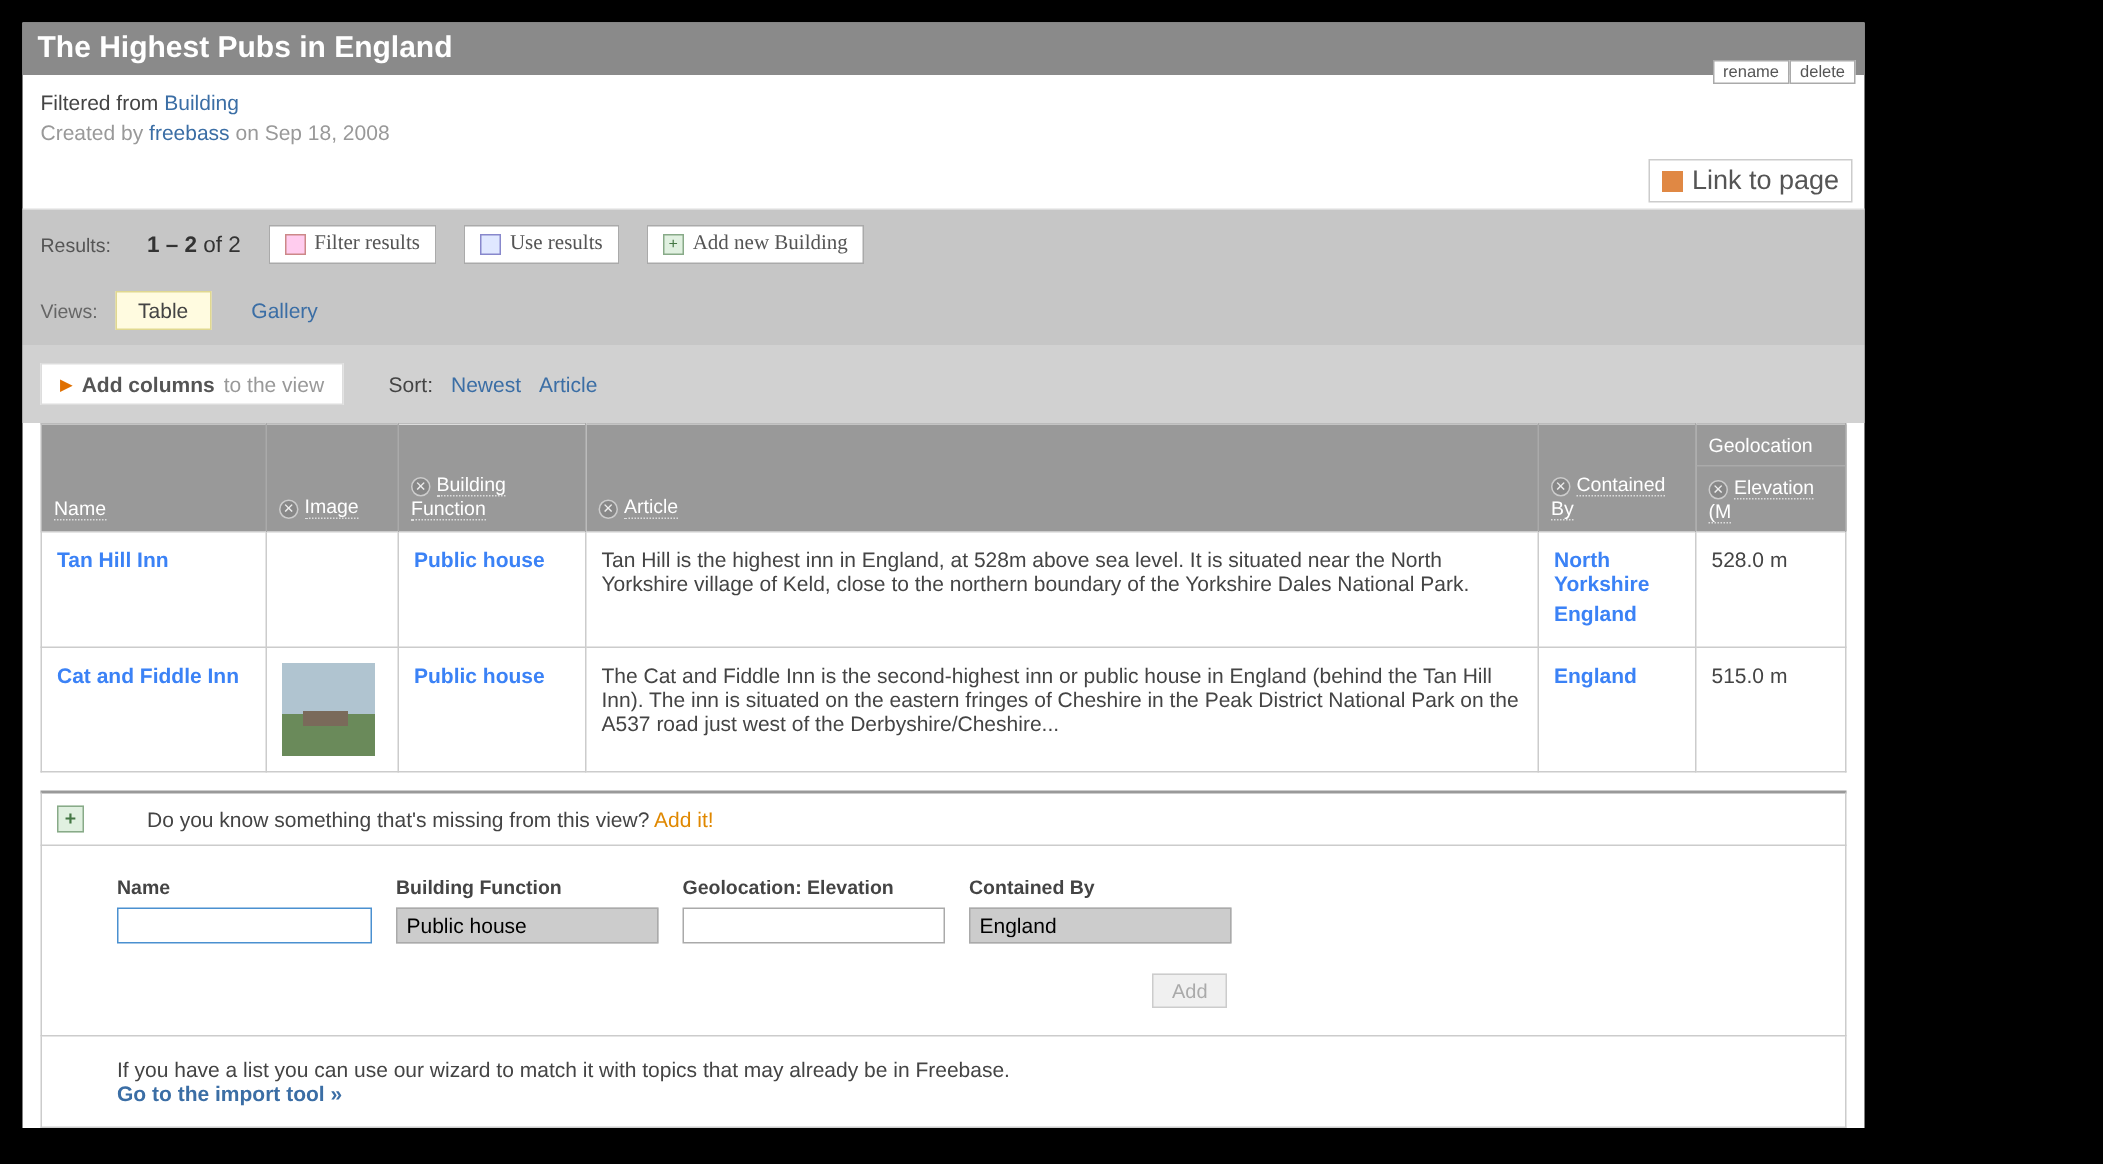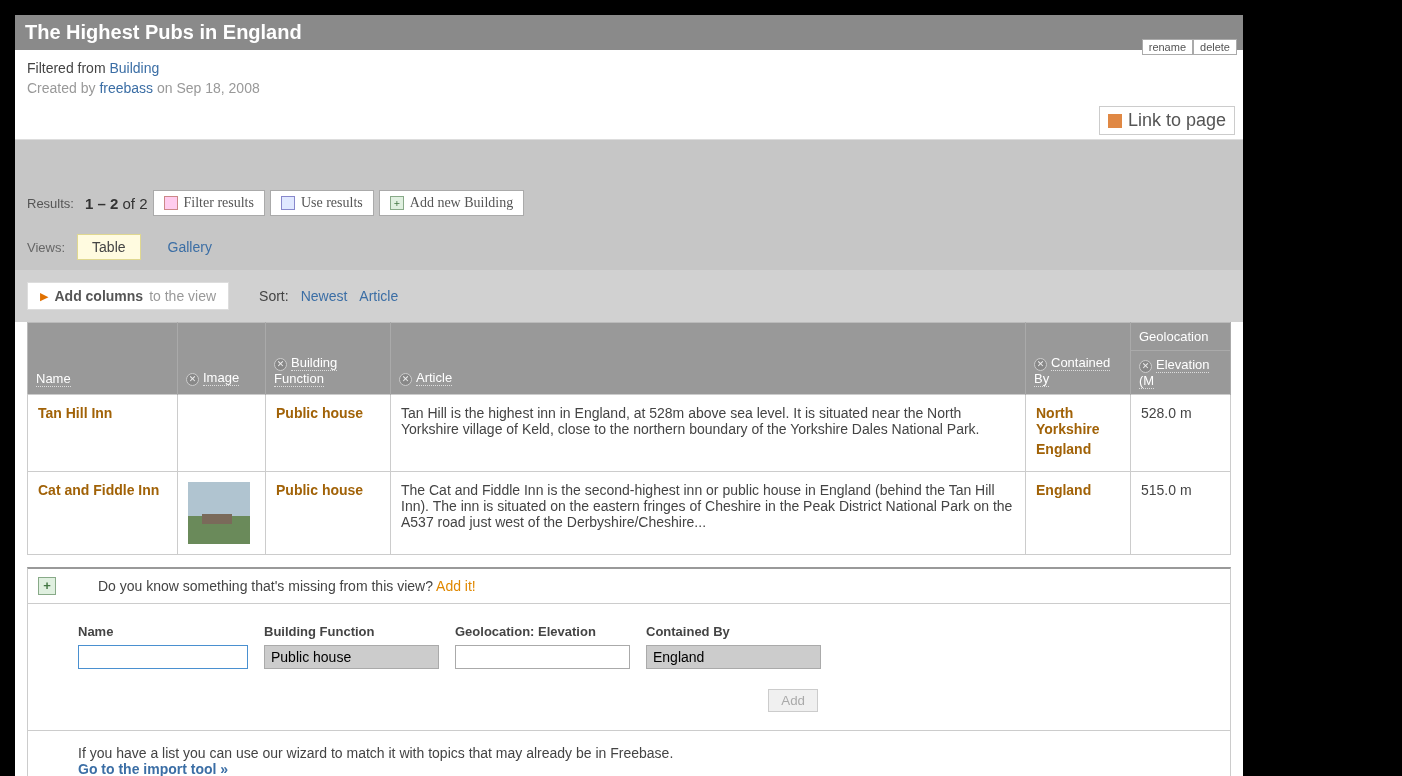--- a/index.html
+++ b/index.html
@@ -10,21 +10,21 @@
 .title-actions { position: absolute; right: 6px; top: 24px; }
 .title-actions button { background: #fff; border: 1px solid #aaa; font-size: 11px; padding: 1px 6px; color: #555; cursor: pointer; font-family: inherit; }
 .meta { padding: 10px 12px 6px; }
 .meta .filtered { font-size: 14px; }
 .meta a { color: #3b6ea5; text-decoration: none; }
 .meta .created { color: #999; margin-top: 4px; font-size: 14px; }
 .link-row { text-align: right; padding: 4px 8px; border-bottom: 1px solid #ddd; }
 .link-btn { display: inline-flex; align-items: center; gap: 6px; border: 1px solid #ccc; background: #fff; padding: 3px 8px; cursor: pointer; font-family: inherit; font-size: 18px; color: #555; }
 .link-btn .sq { width: 14px; height: 14px; background: #e08844; display: inline-block; }
 .toolbar { background: #c6c6c6; padding: 10px 12px 0; }
-.tool-row1 { display: flex; align-items: center; gap: 5px; padding-bottom: 10px; margin-top: 40px; }
+.tool-row1 { display: flex; align-items: center; gap: 18px; padding-bottom: 10px; }
 .results-label { color: #555; font-size: 13px; }
 .results-count { font-weight: bold; color: #333; margin-left: 6px; font-size: 15px; }
 .results-count .of { font-weight: normal; }
 .tool-btn { display: inline-flex; align-items: center; gap: 6px; background: #fff; border: 1px solid #aaa; padding: 4px 10px; font-size: 14px; color: #555; cursor: pointer; font-family: Liberation Serif, serif; }
 .tool-btn .ico { width: 14px; height: 14px; display: inline-flex; align-items: center; justify-content: center; font-size: 11px; }
 .ico.search { border: 1px solid #c88; background: #fce; }
 .ico.grid { border: 1px solid #88c; background: #e0e8ff; }
 .ico.plus { border: 1px solid #8a8; background: #e0f0e0; color: #474; font-weight: bold; }
 .views-row { display: flex; align-items: center; gap: 12px; padding: 8px 0 10px; }
 .views-label { color: #666; }
@@ -40,21 +40,21 @@
 .sort-group a { color: #3b6ea5; text-decoration: none; cursor: pointer; }
 .table-wrap { padding: 0 12px 12px; }
 table.data { width: 100%; border-collapse: collapse; border: 1px solid #bbb; }
 table.data thead th { background: #999; color: #fff; font-weight: normal; text-align: left; padding: 8px; border-right: 1px solid #aaa; vertical-align: bottom; }
 table.data thead th.double { padding: 0; }
 table.data thead th .top { padding: 6px 8px; border-bottom: 1px solid #aaa; }
 table.data thead th .bot { padding: 6px 8px; }
 .th-x { display: inline-flex; width: 13px; height: 13px; border-radius: 50%; background: #888; border: 1px solid #ccc; color: #eee; font-size: 9px; align-items: center; justify-content: center; margin-right: 4px; cursor: pointer; }
 .th-label { border-bottom: 1px dotted #ddd; }
 table.data tbody td { border: 1px solid #ccc; padding: 10px; vertical-align: top; font-size: 14px; }
-table.data tbody td a { color: #a16207; text-decoration: none; font-weight: bold; }
+table.data tbody td a { color: #3b82f6; text-decoration: none; font-weight: bold; }
 .thumb { width: 62px; height: 62px; background: linear-gradient(to bottom, #b0c4d0 55%, #6a8a5a 55%); position: relative; }
 .thumb::after { content: ""; position: absolute; left: 14px; top: 32px; width: 30px; height: 10px; background: #7a6a5a; }
 .add-row-bar { border: 1px solid #ccc; border-top: 2px solid #999; margin: 0 12px; padding: 8px 10px; display: flex; align-items: center; gap: 14px; }
 .plus-box { width: 18px; height: 18px; border: 1px solid #8a8; background: #e0f0e0; color: #474; display: inline-flex; align-items: center; justify-content: center; font-weight: bold; cursor: pointer; }
 .add-row-bar .q { font-size: 14px; color: #444; margin-left: 28px; }
 .add-row-bar .q a { color: #e08800; text-decoration: none; cursor: pointer; }
 .form-area { border: 1px solid #ccc; border-top: none; margin: 0 12px; padding: 20px 50px 10px; }
 .form-fields { display: flex; gap: 16px; }
 .ff { display: flex; flex-direction: column; gap: 6px; }
 .ff label { font-weight: bold; font-size: 13px; color: #444; }

